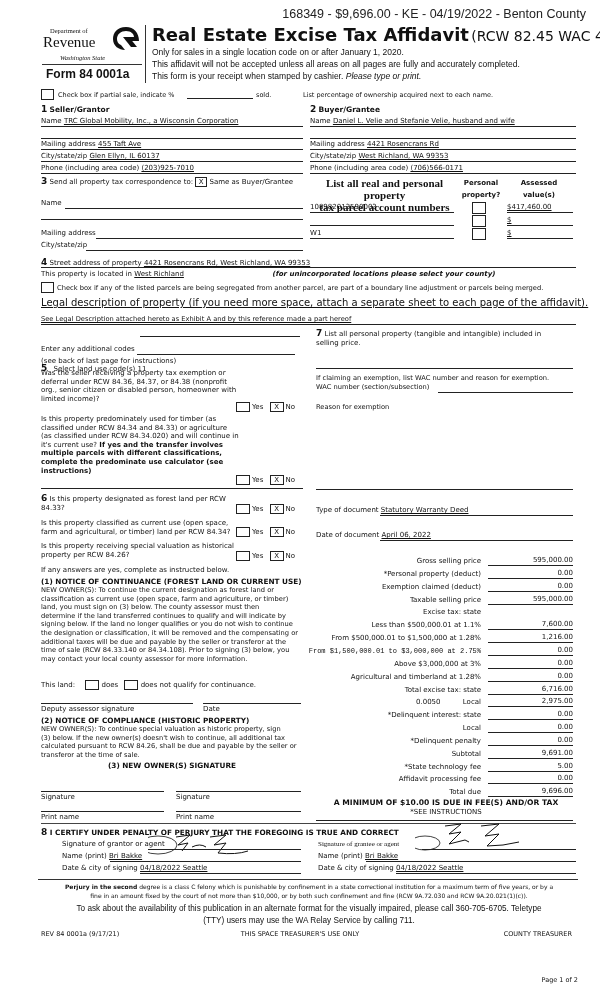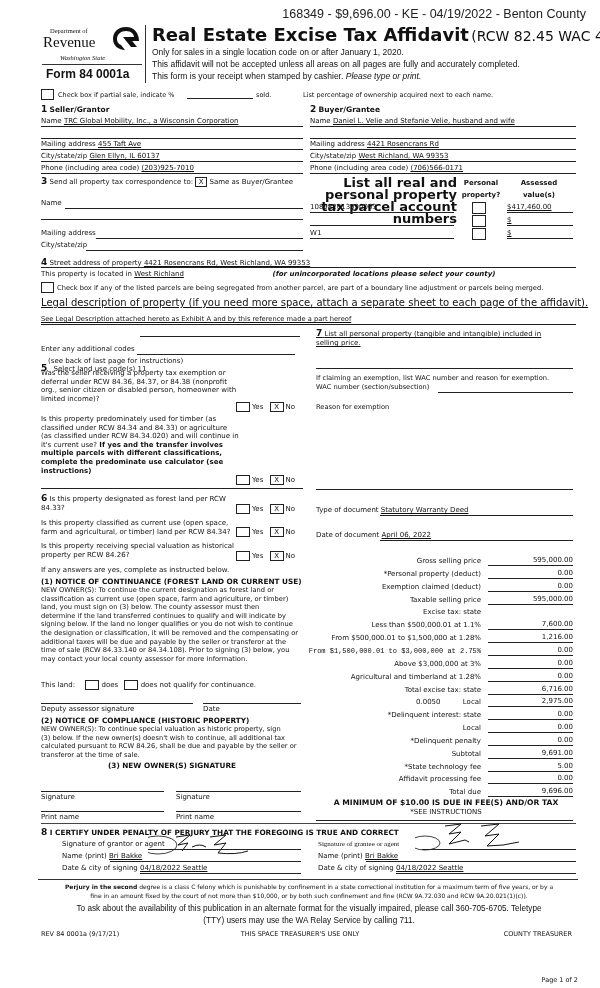--- a/index.html
+++ b/index.html
@@ -113,21 +113,21 @@
   <span>City/state/zip</span>
   <span class="u">West Richland, WA 99353</span>
 </div>
 <div class="line" style="left:310px; top:161px; width:266px;"></div>
 <div class="row" style="left:310px; top:164px;">
   <span>Phone (including area code)</span>
   <span class="u">(706)566-0171</span>
 </div>
 <div class="line" style="left:310px; top:173px; width:266px;"></div>
 
-<div class="abs" style="left:312px; top:177px; width:145px; text-align:right; font-weight:bold; font-size:13px; line-height:12px;">
+<div class="abs" style="left:312px; top:177px; width:145px; text-align:center; font-weight:bold; font-size:11px; line-height:12px;font-family:Liberation Serif, serif;">
   <div>List all real and personal property</div>
   <div>tax parcel account numbers</div>
 </div>
 <div class="abs" style="left:459px; top:177px; width:44px; text-align:center; font-weight:bold; font-size:7px; line-height:12px;">
   <div>Personal</div>
   <div>property?</div>
 </div>
 <div class="abs" style="left:505px; top:177px; width:68px; text-align:center; font-weight:bold; font-size:7px; line-height:12px;">
   <div>Assessed</div>
   <div>value(s)</div>
@@ -169,21 +169,21 @@
 <div class="line" style="left:41px; top:324px; width:535px;"></div>
 
 <div class="row" style="left:41px; top:327px;margin-top:36px;">
   <span class="num">5</span>
   <span style="margin-left:4px;">Select land use code(s)</span>
   <span>11</span>
 </div>
 <div class="line" style="left:140px; top:336px; width:160px;"></div>
 <div class="row" style="left:41px; top:345px;">Enter any additional codes</div>
 <div class="line" style="left:137px; top:354px; width:158px;"></div>
-<div class="row" style="left:41px; top:357px;margin-left:7px;">(see back of last page for instructions)</div>
+<div class="row" style="left:41px; top:357px;">(see back of last page for instructions)</div>
 
 <div class="abs" style="left:41px; top:369px; line-height:8.6px; white-space:nowrap;">
   <div>Was the seller receiving a property tax exemption or</div>
   <div>deferral under RCW 84.36, 84.37, or 84.38 (nonprofit</div>
   <div>org., senior citizen or disabled person, homeowner with</div>
   <div>limited income)?</div>
 </div>
 <div class="yn" style="left:236px; top:402px;">
   <span class="box" style="width:14px;"></span><span>Yes</span>
   <span class="box" style="width:14px; margin-left:4px;">X</span><span>No</span>
@@ -263,21 +263,21 @@
 
 <div class="line" style="left:41px; top:791px; width:123px;"></div>
 <div class="line" style="left:176px; top:791px; width:125px;"></div>
 <div class="row" style="left:41px; top:793px;">Signature</div>
 <div class="row" style="left:176px; top:793px;">Signature</div>
 <div class="line" style="left:41px; top:811px; width:123px;"></div>
 <div class="line" style="left:176px; top:811px; width:125px;"></div>
 <div class="row" style="left:41px; top:813px;">Print name</div>
 <div class="row" style="left:176px; top:813px;">Print name</div>
 
-<div class="abs" style="left:316px; top:329px; line-height:9px; white-space:nowrap;text-decoration:underline;">
+<div class="abs" style="left:316px; top:329px; line-height:9px; white-space:nowrap;">
   <div><span class="num">7</span> <span>List all personal property (tangible and intangible) included in</span></div>
   <div>selling price.</div>
 </div>
 <div class="line" style="left:316px; top:368px; width:257px;"></div>
 <div class="row" style="left:316px; top:374px; font-size:6.7px;">If claiming an exemption, list WAC number and reason for exemption.</div>
 <div class="row" style="left:316px; top:383px; font-size:6.7px;">WAC number (section/subsection)</div>
 <div class="line" style="left:438px; top:392px; width:135px;"></div>
 <div class="row" style="left:316px; top:403px; font-size:6.7px;">Reason for exemption</div>
 <div class="line" style="left:316px; top:489px; width:257px;"></div>
 

